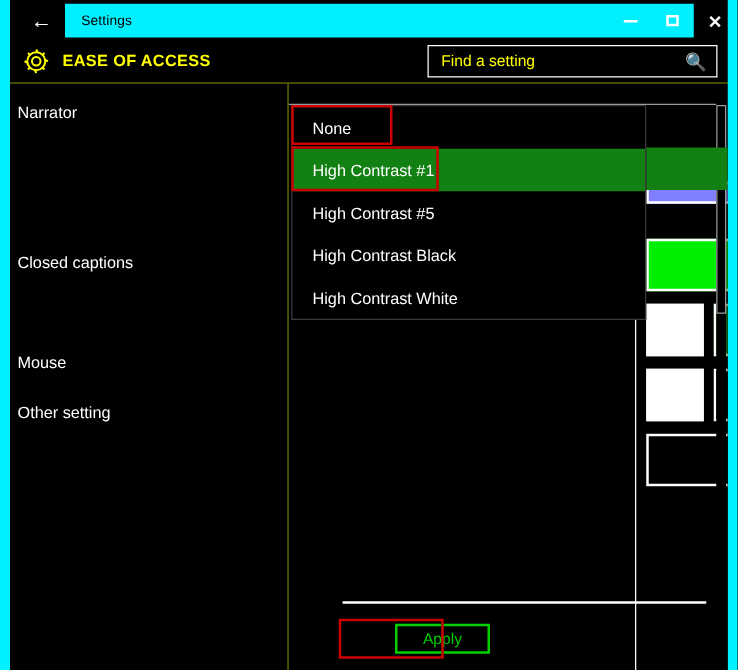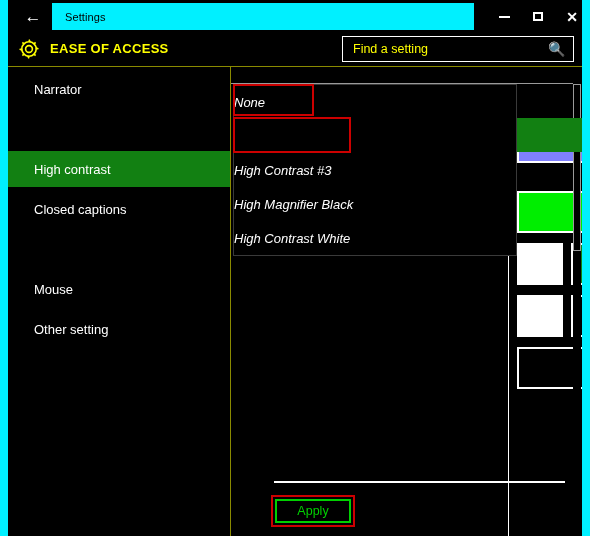--- a/index.html
+++ b/index.html
@@ -56,21 +56,21 @@
     align-items: center;
     justify-content: center;
     color: #ffffff;
     font-size: 17px;
     line-height: 1;
     cursor: pointer;
   }
   #title-strip {
     position: absolute;
     left: 44px; top: 3px;
-    width: 422px;
+    width: 503px;
     height: 27px;
     background: #00f0ff;
     display: flex;
     align-items: center;
   }
   #title-text {
     color: #000000;
     font-size: 11px;
     padding-left: 13px;
     letter-spacing: 0.1px;
@@ -169,21 +169,21 @@
     position: absolute;
     left: 0;
     width: 222px;
     height: 36px;
     display: flex;
     align-items: center;
     cursor: pointer;
     box-sizing: border-box;
   }
   .nav-item .nav-label {
-    padding-left: 26px;
+    padding-left: 6px;
     color: #ffffff;
     font-size: 13px;
     text-align: right;
   }
   .nav-item.selected {
     background: #128012;
   }
   #sidebar-divider {
     position: absolute;
     left: 230px; top: 67px;
@@ -279,24 +279,23 @@
     position: absolute;
     left: 0;
     width: 282px;
     height: 34px;
     display: flex;
     align-items: center;
     cursor: pointer;
     box-sizing: border-box;
   }
   .dd-item .dd-label {
-    padding-left: 0;
+    padding-left: 16px;
     color: #ffffff;
     font-size: 13px;
-    font-style: italic;
   }
   #dd-highlight-strip {
     position: absolute;
     left: 233px; top: 118px;
     width: 349px;
     height: 34px;
     background: #128012;
     z-index: 38;
   }
 
@@ -327,20 +326,21 @@
     border: 2px solid #00d000;
     background: #000000;
     color: #00d000;
     font-size: 12.5px;
     display: flex;
     align-items: center;
     justify-content: center;
     box-sizing: border-box;
     cursor: pointer;
     z-index: 50;
+    margin-left: 41px;
   }
   #btn-apply {
     left: 275px; top: 499px;
     width: 76px; height: 24px;
   }
   #btn-cancel {
     left: 362px; top: 499px;
     width: 70px; height: 24px;
   }
 </style>
@@ -383,23 +383,20 @@
       <span id="search-placeholder">Find a setting</span>
       <span id="search-icon">🔍</span>
     </div>
   </div>
   <div id="header-underline"></div>
 
   <div id="sidebar">
     <div class="nav-item" style="top:4px">
       <span class="nav-label">Narrator</span>
     </div>
-    <div class="nav-item selected" style="top:84px">
-      <span class="nav-label">High contrast</span>
-    </div>
     <div class="nav-item" style="top:124px">
       <span class="nav-label">Closed captions</span>
     </div>
     <div class="nav-item" style="top:204px">
       <span class="nav-label">Mouse</span>
     </div>
     <div class="nav-item" style="top:244px">
       <span class="nav-label">Other setting</span>
     </div>
   </div>
@@ -444,25 +441,28 @@
 
   <div id="content-scrollbar"></div>
   <div id="content-scroll-thumb"></div>
 
   <div id="dd-highlight-strip"></div>
 
   <div id="dropdown">
     <div class="dd-item" style="top:0px;">
       <span class="dd-label">None</span>
     </div>
+    <div class="dd-item" style="top:34px; background:#128012;">
+      <span class="dd-label">High Contrast #1</span>
+    </div>
     <div class="dd-item" style="top:68px;">
-      <span class="dd-label">High Contrast #3</span>
+      <span class="dd-label">High Contrast #5</span>
     </div>
     <div class="dd-item" style="top:102px;">
-      <span class="dd-label">High Magnifier Black</span>
+      <span class="dd-label">High Contrast Black</span>
     </div>
     <div class="dd-item" style="top:136px;">
       <span class="dd-label">High Contrast White</span>
     </div>
   </div>
 
   <div class="action-btn" id="btn-apply">
     <span>Apply</span>
   </div>
 

